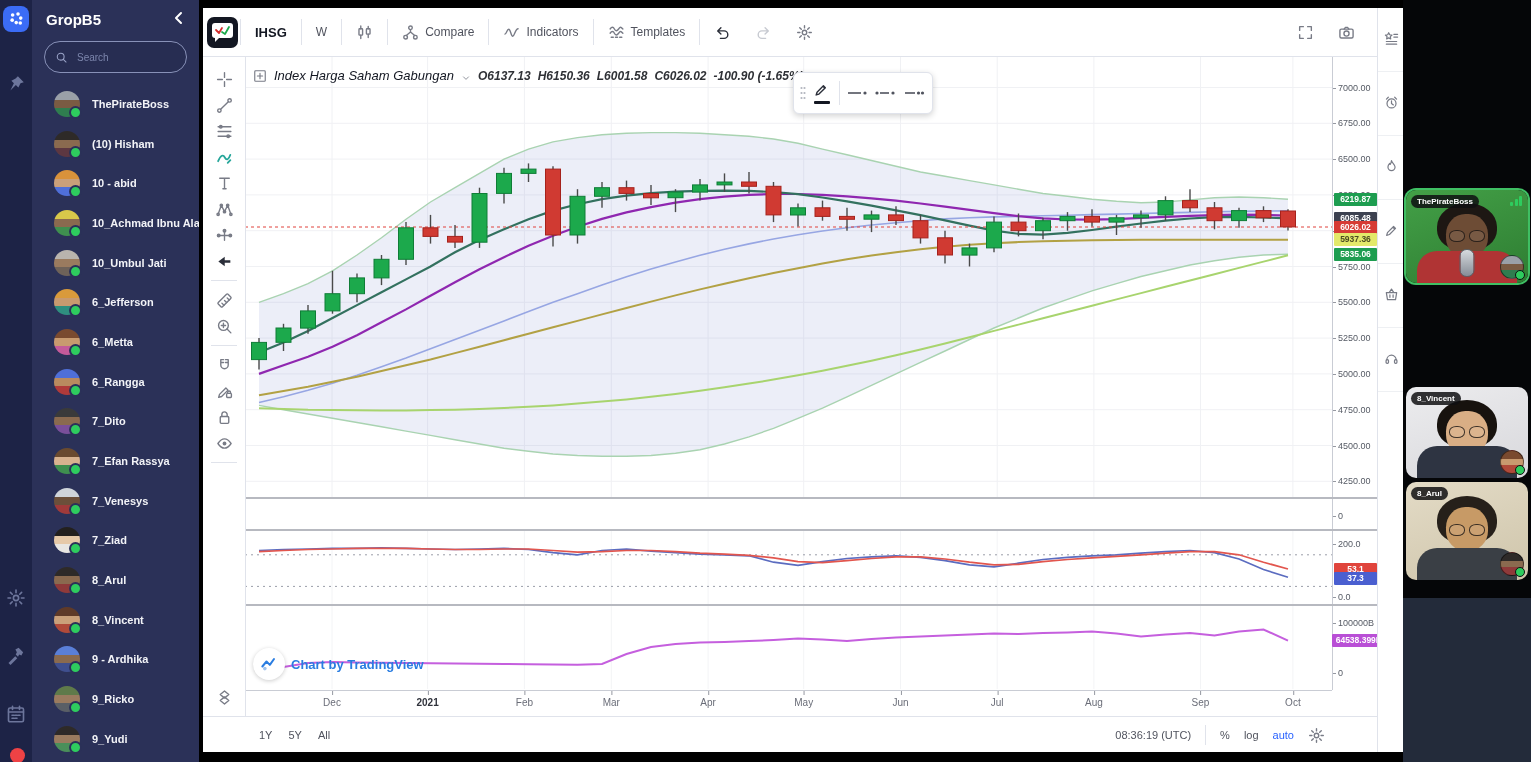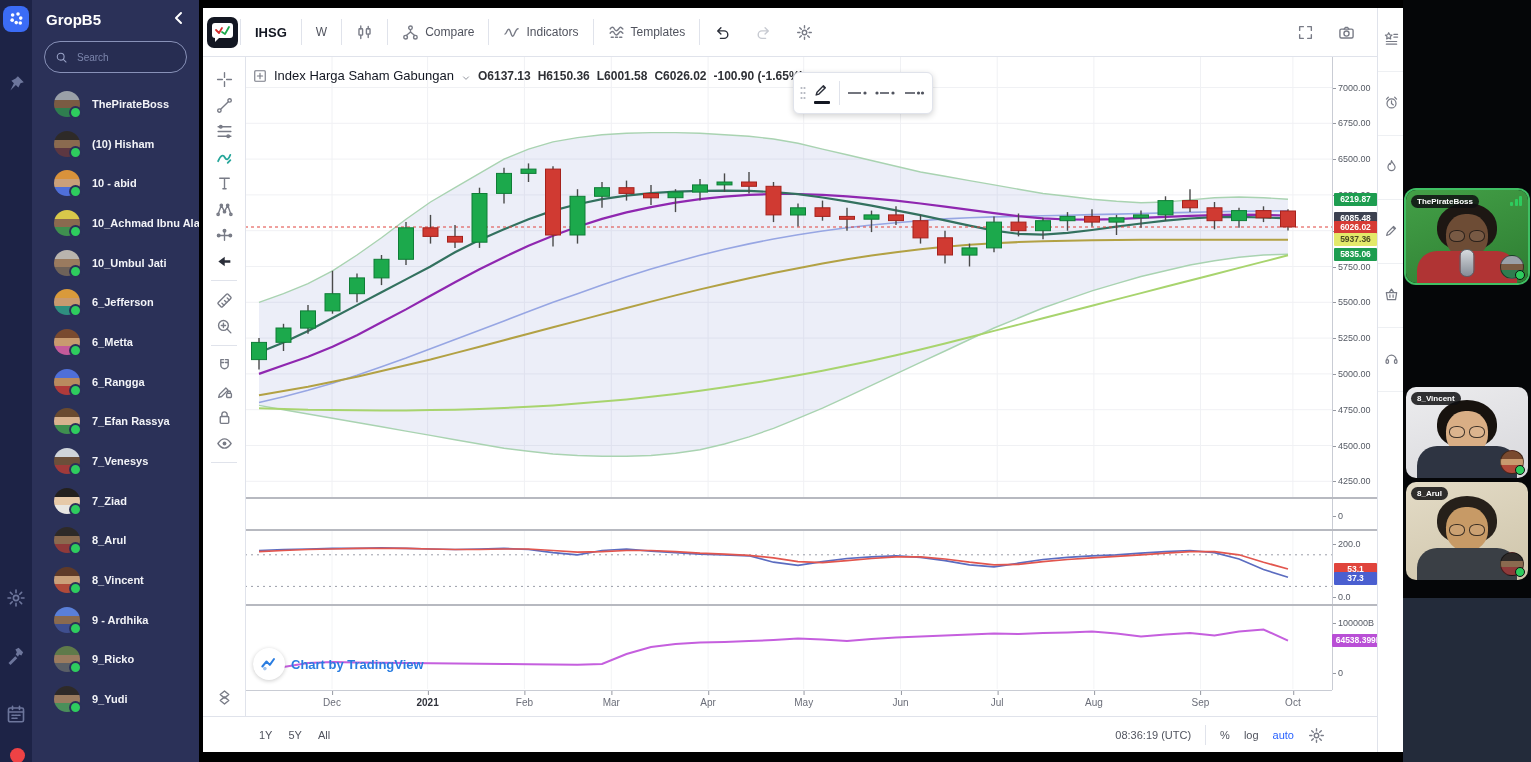--- a/index.html
+++ b/index.html
@@ -47,21 +47,21 @@
   .drawbar{position:absolute;left:0;top:48px;width:42px;height:670px;background:#fff;border-right:1px solid #e0e3eb;display:flex;flex-direction:column;align-items:center;padding-top:10px;z-index:5;}
   .dbtn{width:38px;height:26px;background:none;border:none;display:flex;align-items:center;justify-content:center;cursor:pointer;padding:0;}
   .dsep{width:26px;height:1px;background:#e0e3eb;margin:6px 0;}
   .dspacer{flex:1 1 auto;}
 
   .plot{position:absolute;left:42px;top:48px;width:1087px;height:441px;}
   .plot svg,.pane svg{display:block;}
   .pane-sep{position:absolute;left:42px;width:1132px;height:2px;background:#b7b9c0;z-index:4;}
   .pane{position:absolute;left:42px;width:1087px;}
 
-  .legend{position:absolute;left:8px;top:12px;display:flex;align-items:flex-end;gap:7px;z-index:3;white-space:nowrap;}
+  .legend{position:absolute;left:8px;top:12px;display:flex;align-items:flex-end;gap:7px;z-index:3;white-space:nowrap;font-style:italic;}
   .legend .t{font-size:13px;color:#131722;}
   .legend .v{font-size:12px;font-weight:bold;color:#2f3136;}
   .legend .ic{width:14px;height:14px;}
 
   .floatbar{position:absolute;left:548px;top:16px;width:130px;height:40px;background:#fff;border:1px solid #e0e3eb;border-radius:6px;box-shadow:0 2px 6px rgba(0,0,0,.18);display:flex;align-items:center;z-index:5;padding:0 4px;}
   .fb-drag{width:10px;height:20px;display:flex;align-items:center;justify-content:center;cursor:grab;}
   .fb-btn{width:30px;height:32px;background:none;border:none;display:flex;flex-direction:column;align-items:center;justify-content:center;cursor:pointer;gap:2px;padding:0;}
   .fb-bar{width:16px;height:3px;background:#131722;border-radius:1px;}
   .fb-sep{width:1px;height:24px;background:#e0e3eb;margin:0 3px;}
 
@@ -212,20 +212,26 @@
           <span class="uavatar" style="background:linear-gradient(180deg,#7a4a2f 0 36%,#c89a6f 36% 64%,#c45a9a 64% 100%)">
             <i class="udot"></i>
           </span>
           <span class="uname">6_Metta</span>
         </div>
         <div class="user-row">
           <span class="uavatar" style="background:linear-gradient(180deg,#4f6fd8 0 36%,#b98a5f 36% 64%,#b03a3a 64% 100%)">
             <i class="udot"></i>
           </span>
           <span class="uname">6_Rangga</span>
+        </div>
+        <div class="user-row">
+          <span class="uavatar" style="background:linear-gradient(180deg,#3a3a3a 0 36%,#8a6a4f 36% 64%,#7a4f9a 64% 100%)">
+            <i class="udot"></i>
+          </span>
+          <span class="uname">7_Dito</span>
         </div>
         <div class="user-row">
           <span class="uavatar" style="background:linear-gradient(180deg,#6a4a2f 0 36%,#d8b28f 36% 64%,#3f8f4f 64% 100%)">
             <i class="udot"></i>
           </span>
           <span class="uname">7_Efan Rassya</span>
         </div>
         <div class="user-row">
           <span class="uavatar" style="background:linear-gradient(180deg,#cfd4da 0 36%,#6b4f3a 36% 64%,#a03a3a 64% 100%)">
             <i class="udot"></i>

